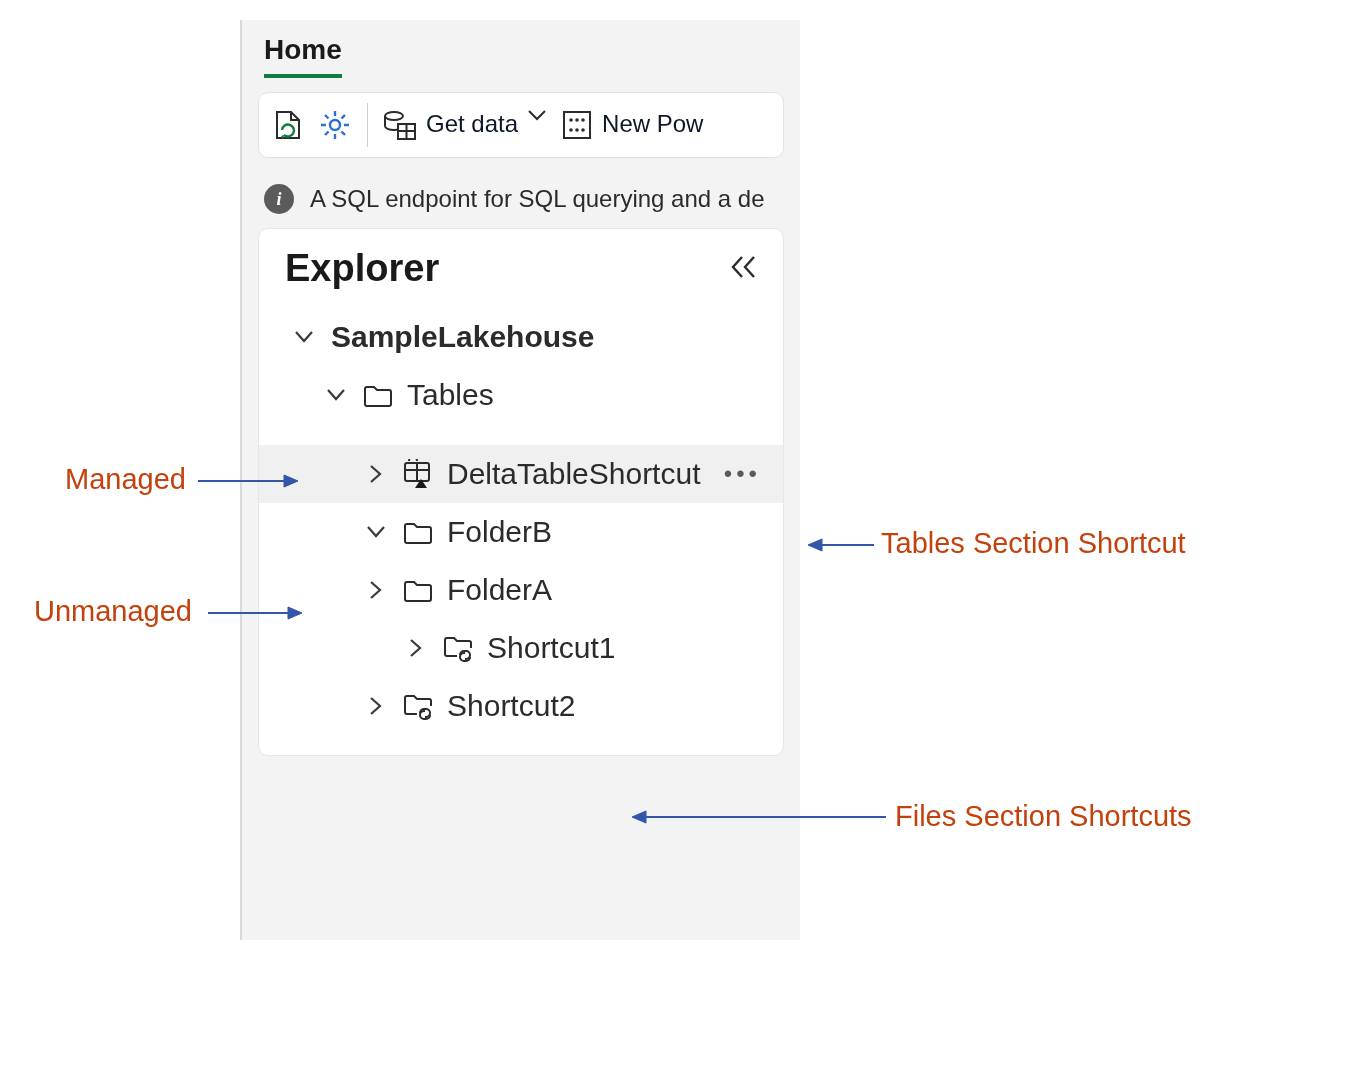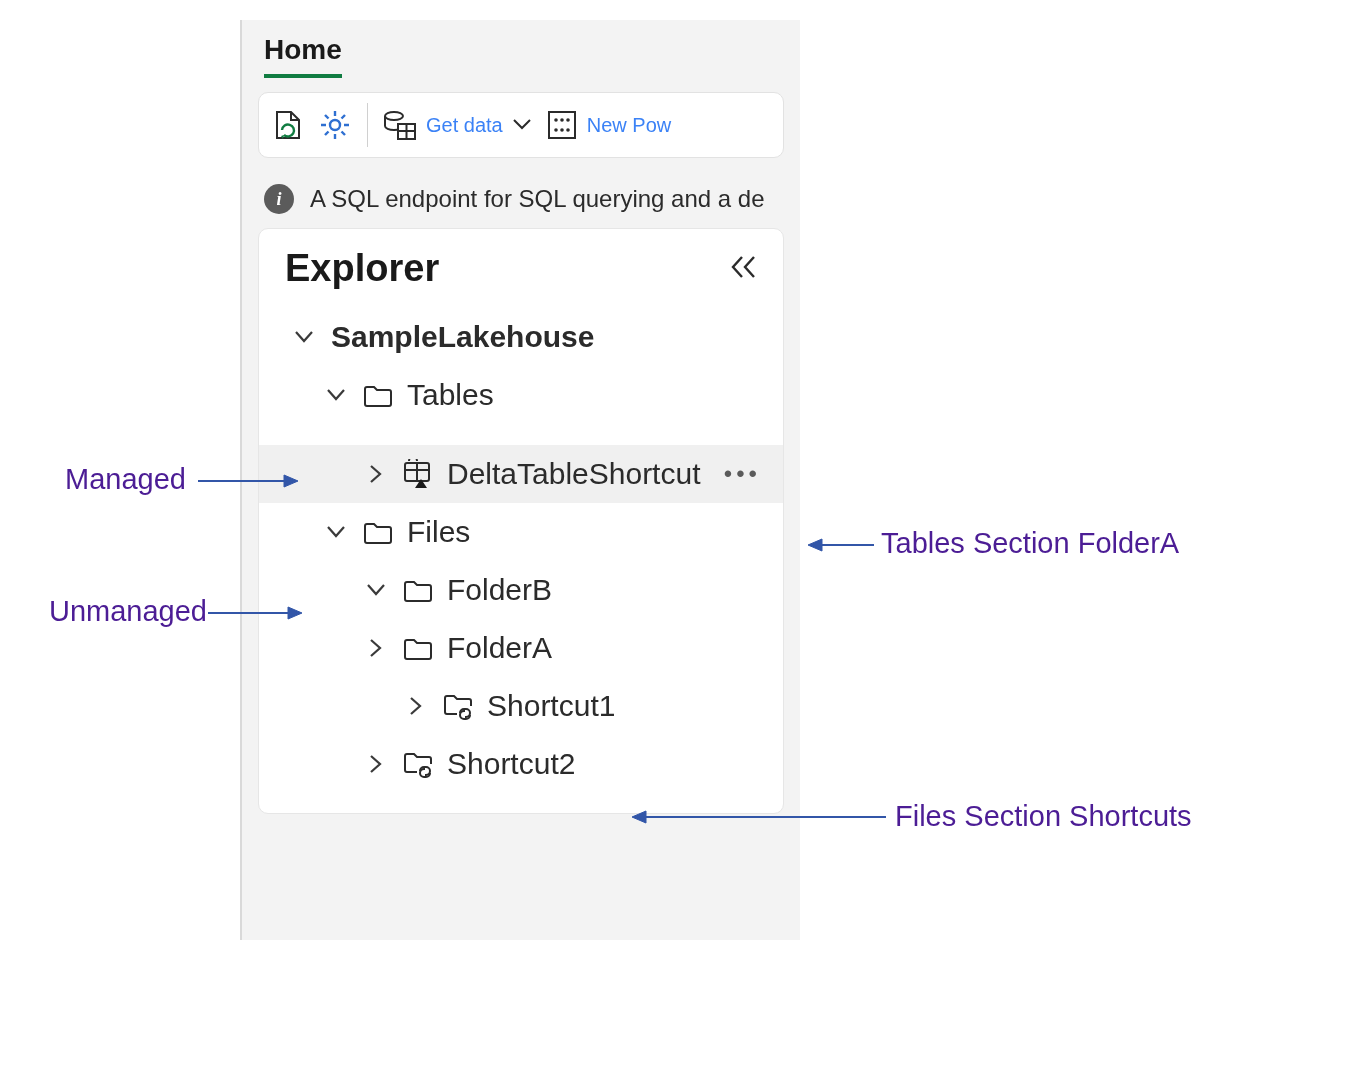--- a/index.html
+++ b/index.html
@@ -54,24 +54,24 @@
     white-space: nowrap;
   }
   .toolbar .divider {
     width: 1px;
     height: 44px;
     background: #d0d0d0;
     flex-shrink: 0;
   }
   .toolbar .tb-btn {
     display: inline-flex;
-    align-items: center;
+    align-items: flex-start;
     gap: 10px;
-    font-size: 20px;
-    color: #3b82f6;
+    font-size: 24px;
+    color: #0f172a;
     cursor: pointer;
     flex-shrink: 0;
   }
   .toolbar svg { display: block; }
   
   .infobar {
     display: flex;
     align-items: center;
     gap: 16px;
     padding: 8px 22px 14px 22px;
@@ -140,21 +140,21 @@
     margin-left: auto;
     font-size: 24px;
     letter-spacing: 4px;
     color: #5b5b5b;
     padding-right: 8px;
   }
   
   .annot {
     position: absolute;
     font-size: 29px;
-    color: #4c1d95;
+    color: #c2410c;
   }
   .arrow {
     position: absolute;
     stroke: #3256a8;
     fill: #3256a8;
   }
 </style>
 </head>
 <body>
 
@@ -274,34 +274,20 @@
               <line x1="2" y1="11" x2="26" y2="11" stroke="#2b2b2b" stroke-width="2"></line>
               <line x1="14" y1="4" x2="14" y2="22" stroke="#2b2b2b" stroke-width="2"></line>
               <path d="M6 2 a4 4 0 0 1 8 0" fill="none" stroke="#2b2b2b" stroke-width="2"></path>
               <path d="M18 20 l6 9 h-12 z" fill="#1a1a1a"></path>
             </svg>
           </span>
           <span class="label thin">DeltaTableShortcut</span>
           <span class="dots">•••</span>
         </div>
 
-        <div class="tree-row">
-          <span class="indent" style="width:50px"></span>
-          <span class="chev">
-            <svg width="20" height="14" viewBox="0 0 20 14">
-                <path d="M2 2 l8 9 l8 -9" fill="none" stroke="#3a3a3a" stroke-width="2.2"></path>
-              </svg>
-          </span>
-          <span class="ico">
-            <svg width="30" height="24" viewBox="0 0 30 24">
-                <path d="M2 6 v15 a2 2 0 0 0 2 2 h22 a2 2 0 0 0 2 -2 v-12 a2 2 0 0 0 -2 -2 h-12 l-3 -3 h-7 a2 2 0 0 0 -2 2 z" fill="none" stroke="#2b2b2b" stroke-width="2"></path>
-              </svg>
-          </span>
-          <span class="label thin">Files</span>
-        </div>
 
         <div class="tree-row">
           <span class="indent" style="width:90px"></span>
           <span class="chev">
             <svg width="20" height="14" viewBox="0 0 20 14">
                 <path d="M2 2 l8 9 l8 -9" fill="none" stroke="#3a3a3a" stroke-width="2.2"></path>
               </svg>
           </span>
           <span class="ico">
             <svg width="30" height="24" viewBox="0 0 30 24">
@@ -365,27 +351,27 @@
       </div>
     </div>
   </div>
 
   <div class="annot" style="left:65px; top:463px;">Managed</div>
   <svg class="arrow" style="left:198px; top:472px;" width="100" height="18">
     <line x1="0" y1="9" x2="86" y2="9" stroke-width="2"></line>
     <polygon points="86,3 100,9 86,15"></polygon>
   </svg>
 
-  <div class="annot" style="left:49px; top:595px;">Unmanaged</div>
+  <div class="annot" style="left:34px; top:595px;">Unmanaged</div>
   <svg class="arrow" style="left:208px; top:604px;" width="94" height="18">
     <line x1="0" y1="9" x2="80" y2="9" stroke-width="2"></line>
     <polygon points="80,3 94,9 80,15"></polygon>
   </svg>
 
-  <div class="annot" style="left:881px; top:527px;">Tables Section FolderA</div>
+  <div class="annot" style="left:881px; top:527px;">Tables Section Shortcut</div>
   <svg class="arrow" style="left:808px; top:536px;" width="66" height="18">
     <line x1="66" y1="9" x2="14" y2="9" stroke-width="2"></line>
     <polygon points="14,3 0,9 14,15"></polygon>
   </svg>
 
   <div class="annot" style="left:895px; top:800px;">Files Section Shortcuts</div>
   <svg class="arrow" style="left:632px; top:808px;" width="254" height="18">
     <line x1="254" y1="9" x2="14" y2="9" stroke-width="2"></line>
     <polygon points="14,3 0,9 14,15"></polygon>
   </svg>

